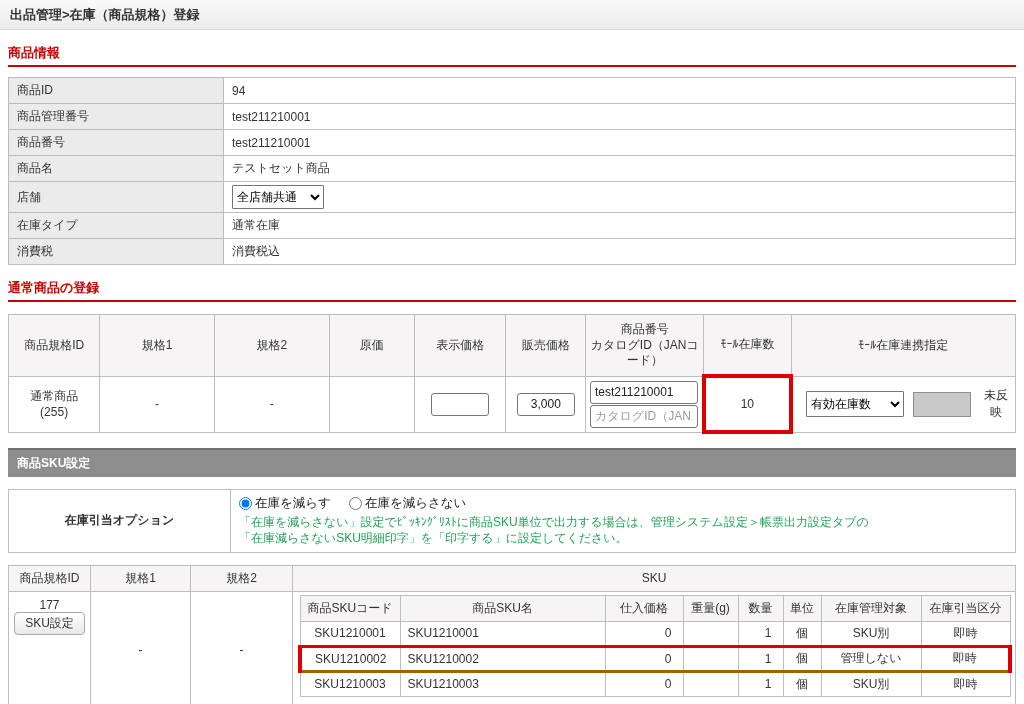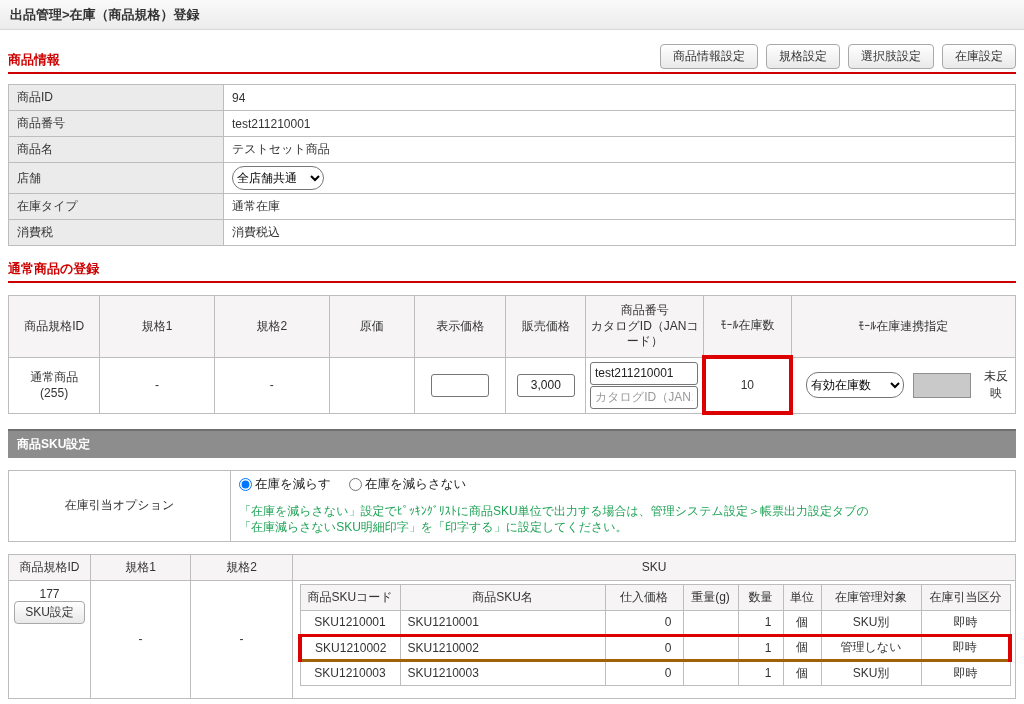--- a/index.html
+++ b/index.html
@@ -48,32 +48,32 @@
   .inp {
     border:1px solid #767676; border-radius:3px; height:23px;
     font-size:12px; padding:0 4px; font-family:inherit; color:#222;
   }
   .inp::placeholder { color:#9a9a9a; }
   .w56 { width:58px; }
   .num { text-align:center; }
   .w106 { width:108px; display:block; margin:1px auto; text-align:left; }
   .hl-cell { border:4px solid #dd0000 !important; }
   .link-wrap { display:flex; align-items:center; justify-content:flex-start; padding-left:10px; gap:9px; }
-  .link-select { height:26px; width:110px; font-size:12px; font-family:inherit; border:1px solid #767676; border-radius:12px; background:#fff; }
+  .link-select { height:26px; width:110px; font-size:12px; font-family:inherit; border:1px solid #767676; border-radius:1px; background:#fff; }
   .gray-box { width:66px; height:25px; background:#c9c9c9; border:1px solid #8f8f8f; }
   
   .sku-bar {
     margin-top: 14px; background:#8d8d8d; color:#fff; font-weight:bold;
     font-size:12px; padding:5px 9px; border-top:2px solid #6f6f6f;
   }
   
   .opt-table { margin-top: 12px; }
-  .opt-table .opt-label { width:222px; text-align:center; background:#fff; }
+  .opt-table .opt-label { width:222px; text-align:center; background:#fff;font-weight:bold; }
   .opt-table td { padding:5px 8px; vertical-align:middle; }
-  .radio-line { font-size:12.5px; color:#222; margin-bottom:10px; display:flex; align-items:center; gap:18px; }
+  .radio-line { font-size:12.5px; color:#222; margin-bottom:2px; display:flex; align-items:center; gap:18px; }
   .radio-item { display:inline-flex; align-items:center; gap:3px; }
   .note { color:#1fa356; font-size:12px; line-height:1.35; }
   
   .sku-outer { margin-top: 12px; }
   .sku-outer > thead th { background:#f6f4f4; text-align:center; padding:4px 3px; }
   .sku-outer > tbody > tr > td { vertical-align:top; }
   .cell-center { text-align:center; vertical-align:middle !important; }
   .specid-cell { text-align:center; padding-top:6px; }
   .sku-set-btn {
     font-size:12px; color:#333; background:linear-gradient(#fff,#e9e9e9);
@@ -91,33 +91,31 @@
 </style>
 </head>
 <body>
 
 <div class="titlebar">出品管理&gt;在庫（商品規格）登録</div>
 
 <div class="content">
 
   <div class="section-row">
     <span class="section-title">商品情報</span>
-    <div class="cfg-btns">
-      <button class="cfg-btn">商品情報設定</button>
-      <button class="cfg-btn">規格設定</button>
-      <button class="cfg-btn">選択肢設定</button>
-      <button class="cfg-btn">在庫設定</button>
-    </div>
   </div>
 
   <table class="info-table">
     <tbody>
       <tr>
         <th>商品ID</th>
         <td>94</td>
+      </tr>
+      <tr>
+        <th>商品管理番号</th>
+        <td>test211210001</td>
       </tr>
       <tr>
         <th>商品番号</th>
         <td>test211210001</td>
       </tr>
       <tr>
         <th>商品名</th>
         <td>テストセット商品</td>
       </tr>
       <tr>

